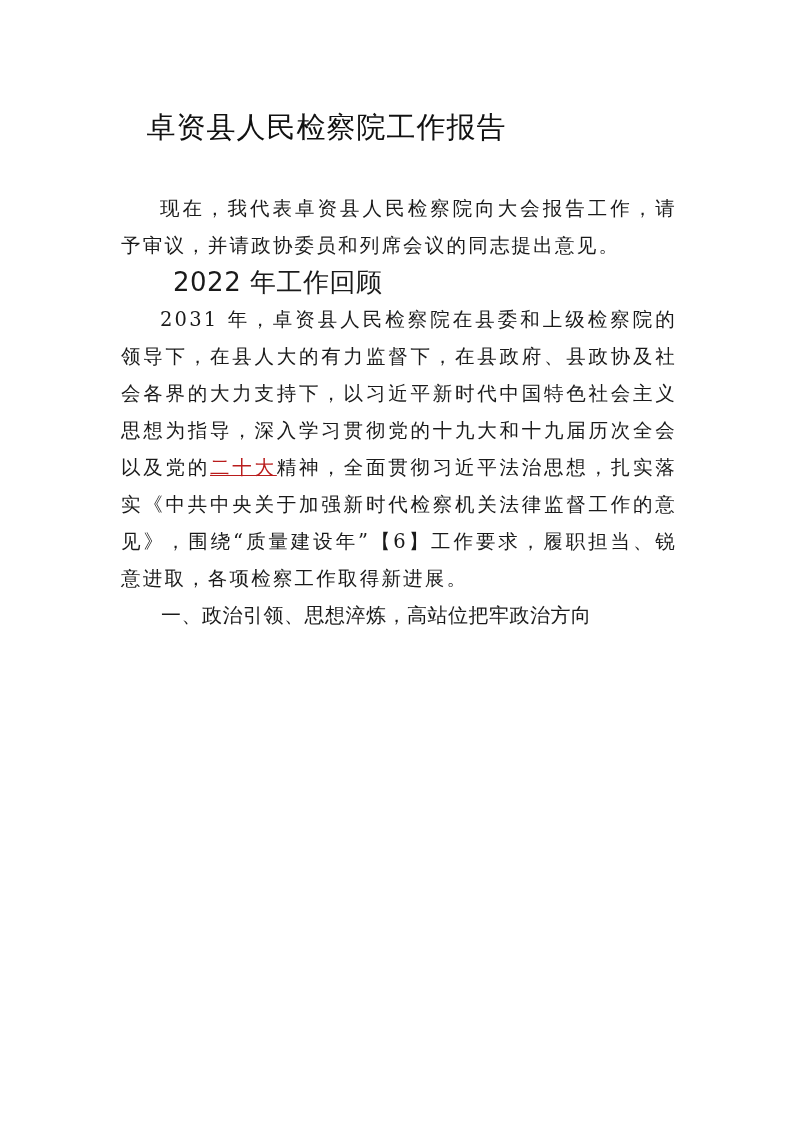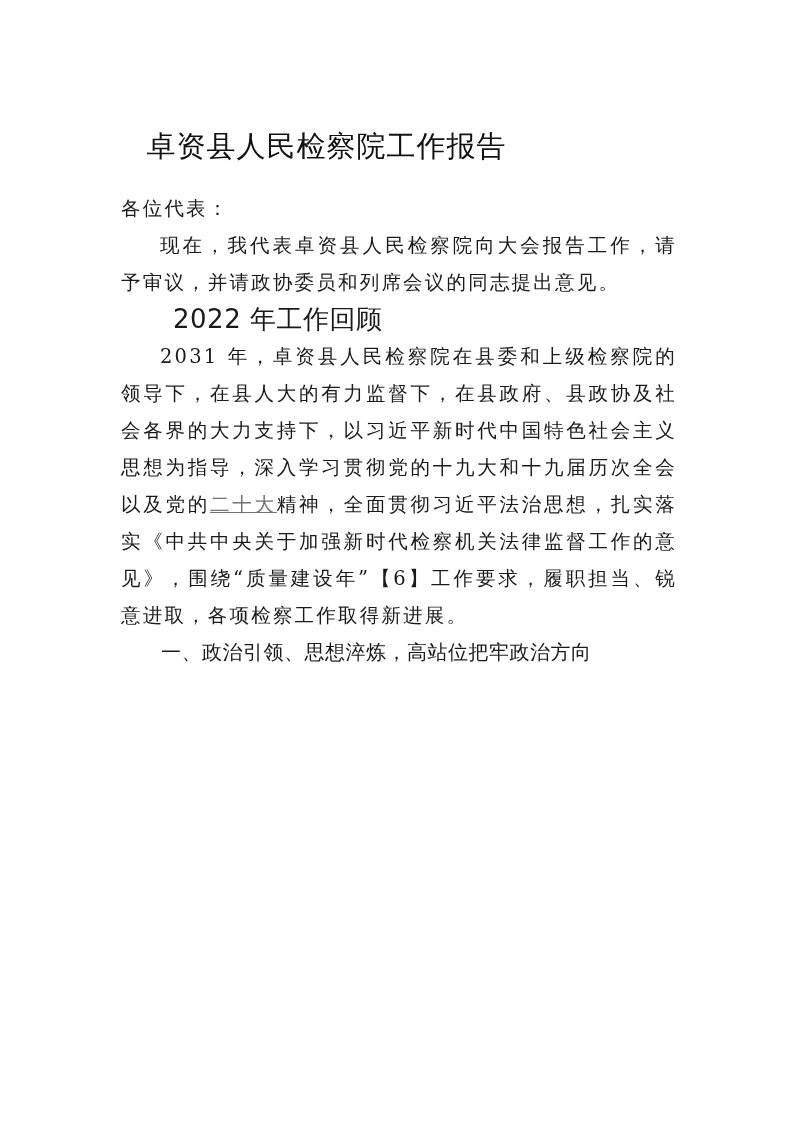--- a/index.html
+++ b/index.html
@@ -1,41 +1,40 @@
 <!DOCTYPE html>
 <html><head>
 <meta charset="utf-8">
 <style>
   html, body { margin: 0; padding: 0; background: #ffffff; }
   body { width: 793px; height: 1122px; position: relative; overflow: hidden; }
   .page { position: absolute; left: 0; top: 0; width: 793px; height: 1122px; background: #fff; }
   .title {
     position: absolute; left: 0; width: 653px; top: 108px; text-align: center;
     font-family: "DejaVu Serif", "Liberation Serif", serif;
-    font-size: 29px; color: #111; letter-spacing: 1px; margin-top: 19px;
+    font-size: 29px; color: #111; letter-spacing: 1px;
   }
   .body {
     position: absolute; left: 121px; width: 556px; top: 190px;
     font-family: "DejaVu Serif", "Liberation Serif", serif;
     font-size: 19.5px; line-height: 37px; color: #1a1a1a;
     text-align: justify; text-justify: inter-ideograph;
     letter-spacing: 2.2px;
   }
   .body p { margin: 0; }
   .indent { text-indent: 2em; }
   .h-sans { font-family: "DejaVu Sans", "Liberation Sans", sans-serif; letter-spacing: 0.5px; font-size: 26px; }
   .h-bold { font-family: "DejaVu Sans", "Liberation Sans", sans-serif; font-weight: normal; letter-spacing: 0.5px; font-size: 20px; }
-  a.link { color: #737373; }
+  a.link { color: #b91c1c; }
 </style>
 </head>
 <body>
 
 <div class="page">
   <div class="title">卓资县人民检察院工作报告</div>
 
   <div class="body">
-    <p>各位代表：</p>
     <p class="indent">现在，我代表卓资县人民检察院向大会报告工作，请予审议，并请政协委员和列席会议的同志提出意见。</p>
     <p class="indent h-sans">2022 年工作回顾</p>
     <p class="indent"><span>2031 年，卓资县人民检察院在县委和上级检察院的领导下，在县人大的有力监督下，在县政府、县政协及社会各界的大力支持下，以习近平新时代中国特色社会主义思想为指导，深入学习贯彻党的十九大和十九届历次全会以及党的</span><a class="link" href="#">二十大</a><span>精神，全面贯彻习近平法治思想，扎实落实《中共中央关于加强新时代检察机关法律监督工作的意见》，围绕“质量建设年”【6】工作要求，履职担当、锐意进取，各项检察工作取得新进展。</span></p>
     <p class="indent h-bold">一、政治引领、思想淬炼，高站位把牢政治方向</p>
   </div>
 </div>
 
 </body></html>

